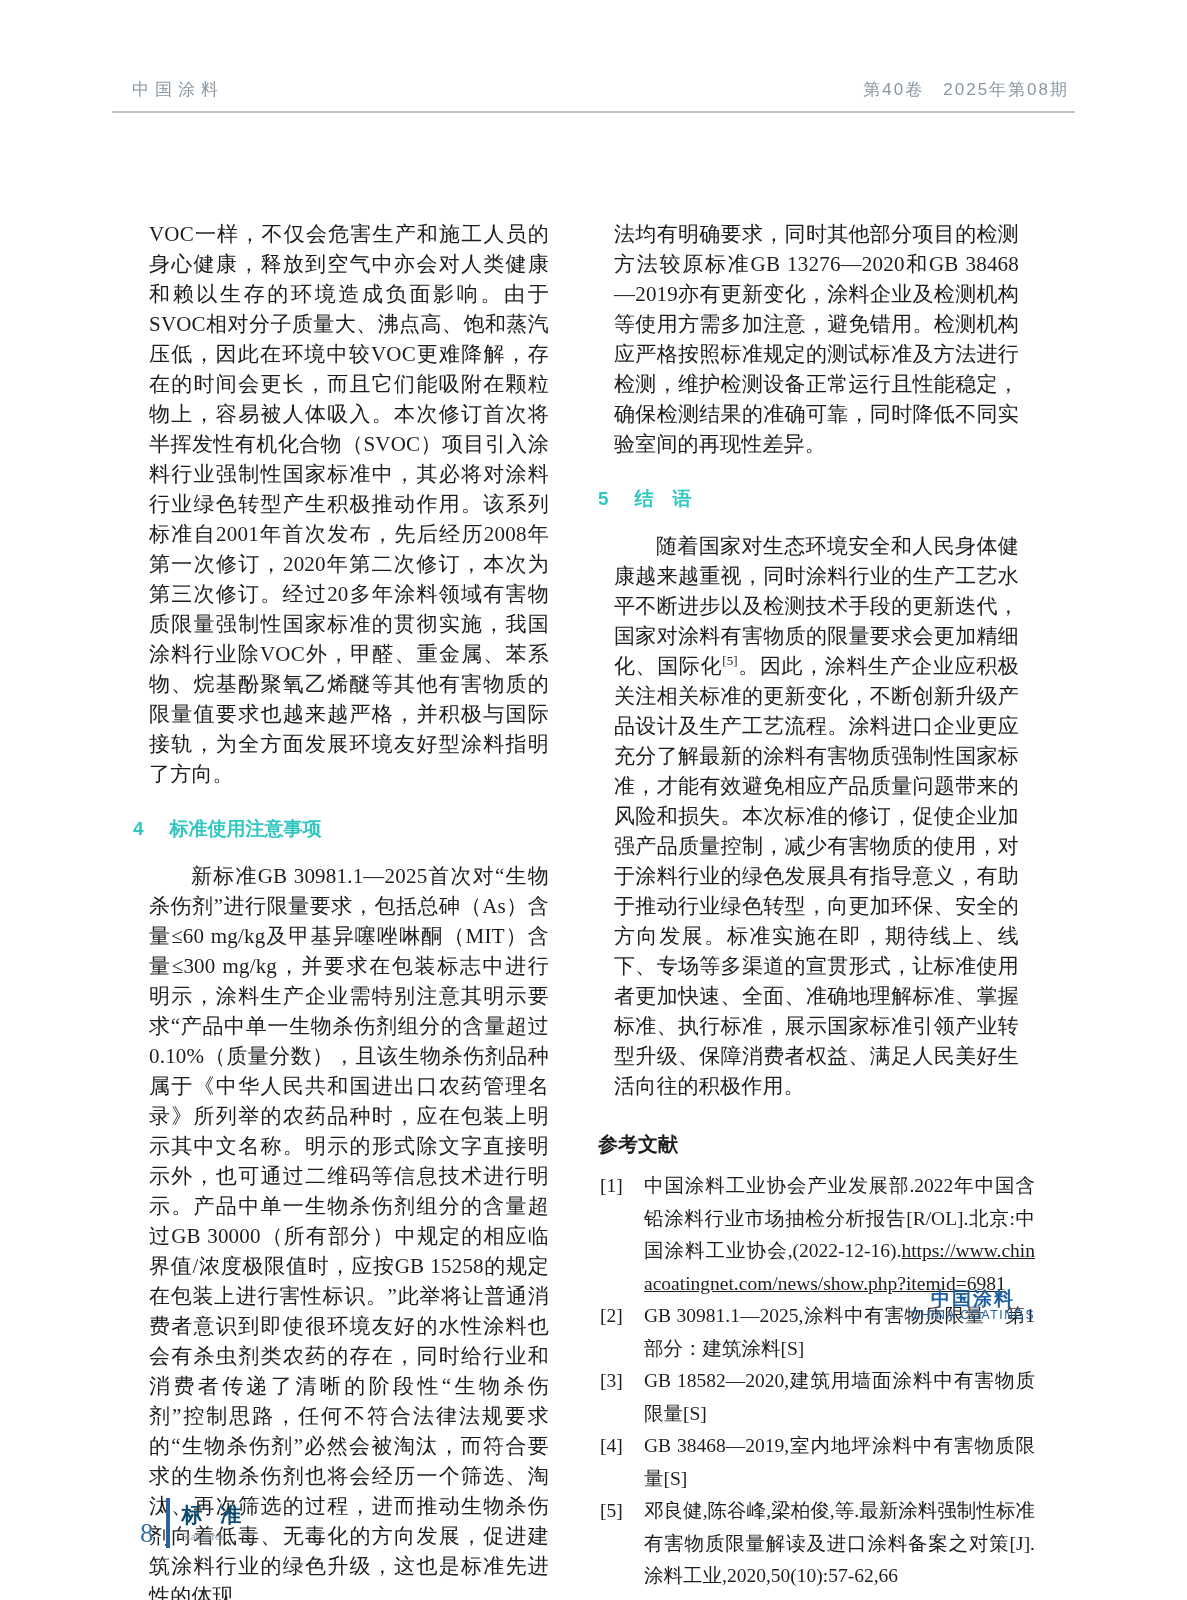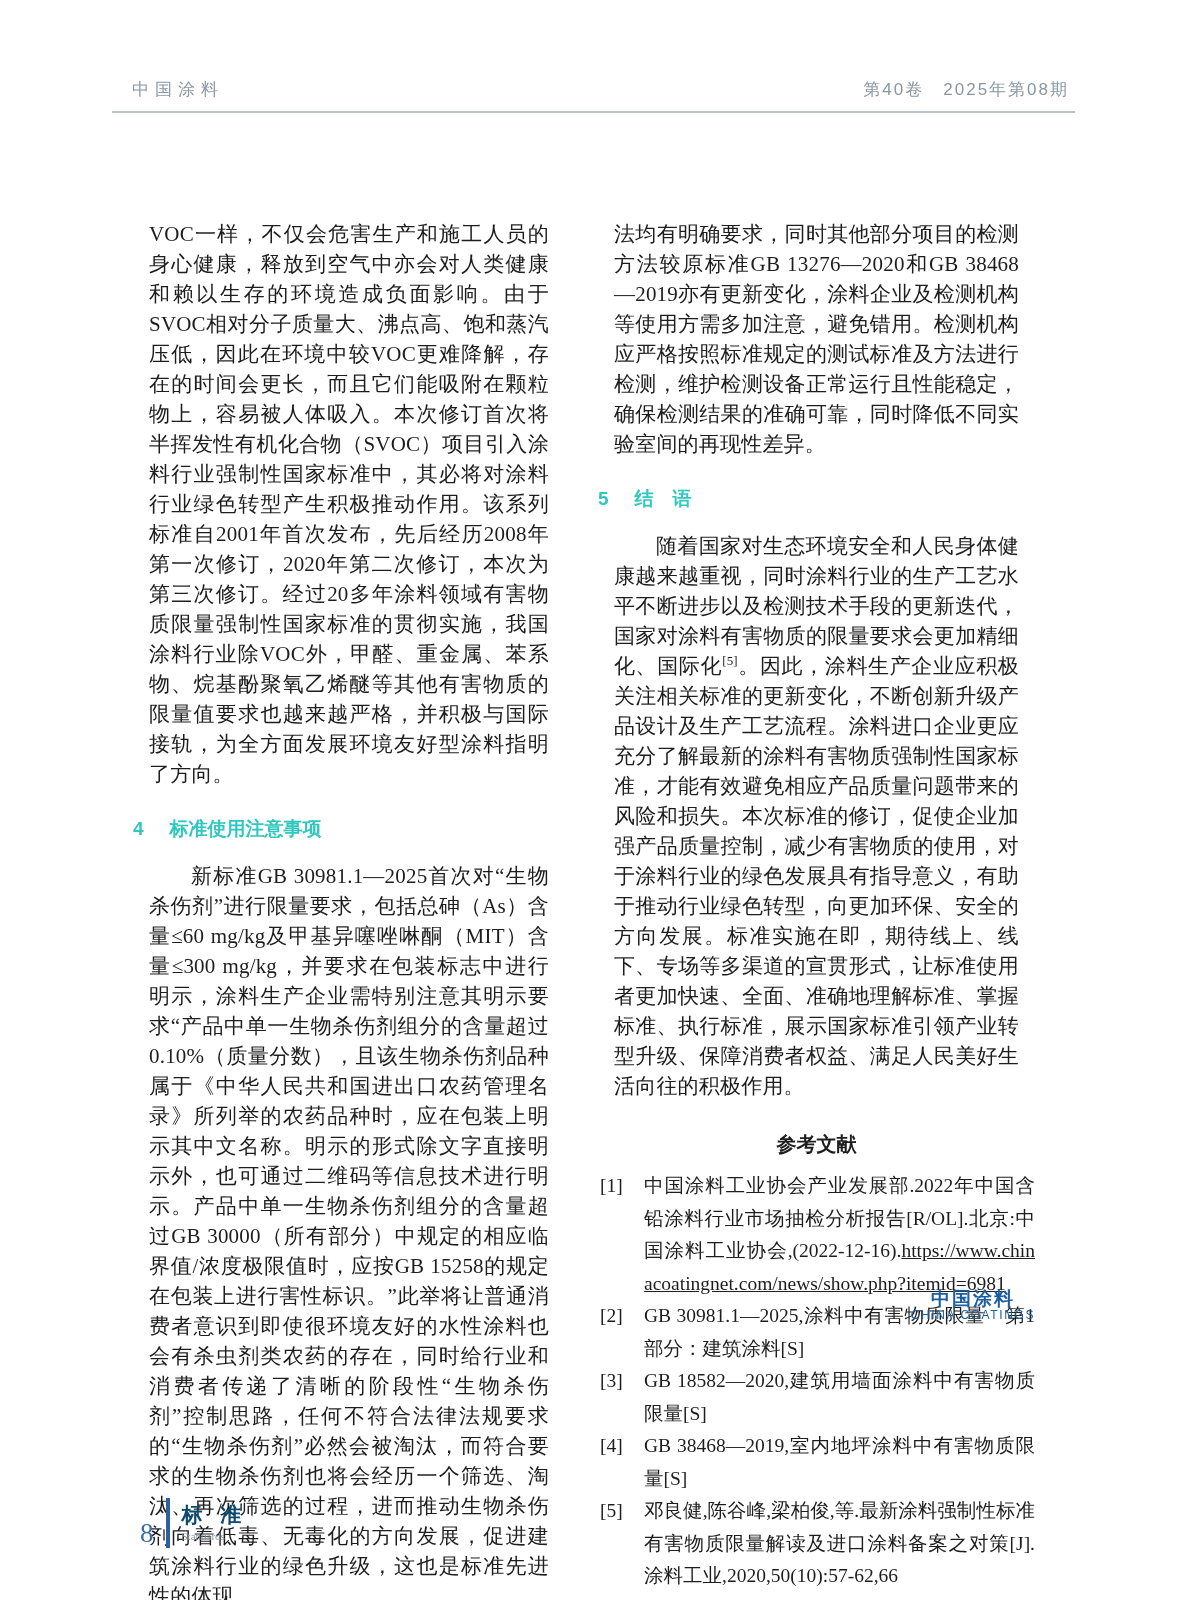--- a/index.html
+++ b/index.html
@@ -37,21 +37,21 @@
   .section-heading {
     margin:24px 0 16px 0;
     font-family:"Liberation Sans","DejaVu Sans",sans-serif;
     font-weight:700; font-size:19px; line-height:32px; color:#2fc7bf;
   }
   .section-heading .sec-num { margin-right:26px; }
 
   sup.ref-mark { font-size:13px; line-height:0; }
 
   .refs-title {
-    margin:30px 0 12px 0; text-align:center;
+    margin:30px 0 12px 0; text-align:left;
     font-family:"Liberation Sans","DejaVu Sans",sans-serif;
     font-weight:700; font-size:20px; color:#1d1d1d;
   }
   .ref-list { list-style:none; margin:0; padding:0; font-size:19.5px; line-height:32.5px; }
   .ref-item { position:relative; padding-left:46px; text-align:justify; }
   .ref-num  { position:absolute; left:2px; top:0; }
   .ref-link { color:inherit; text-decoration:underline; word-break:break-all; }
 
   
   .brand-logo {

